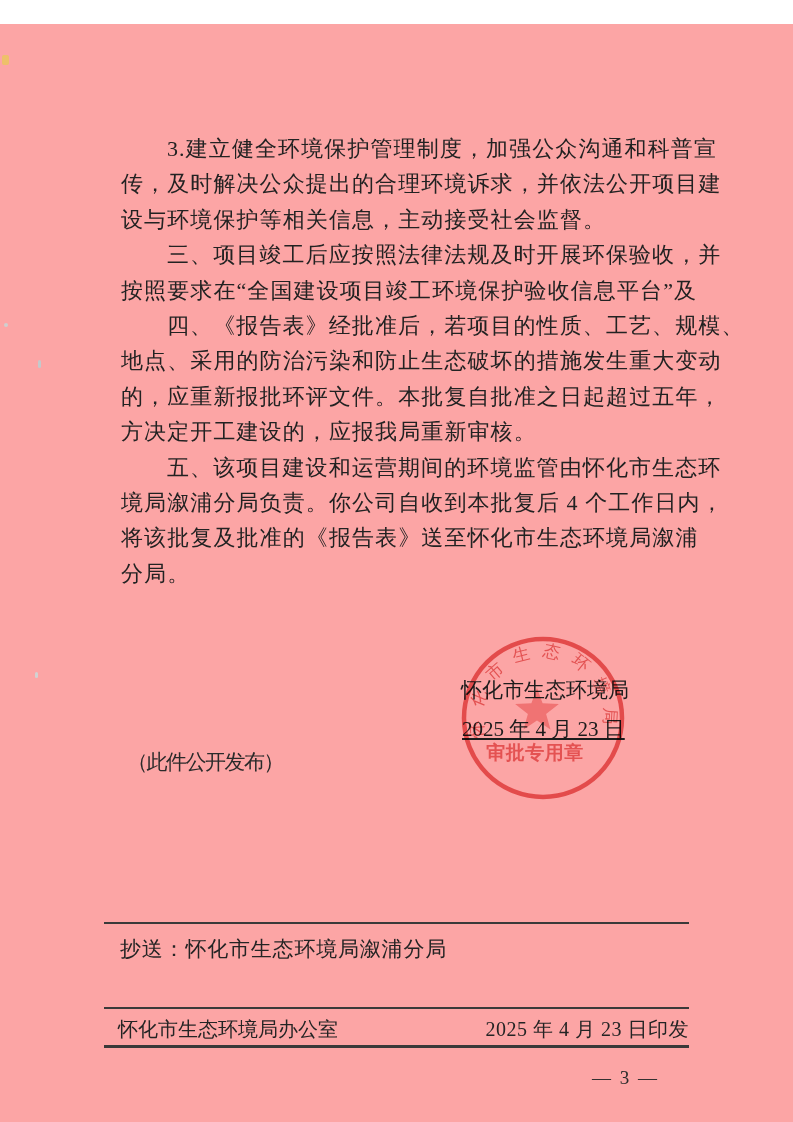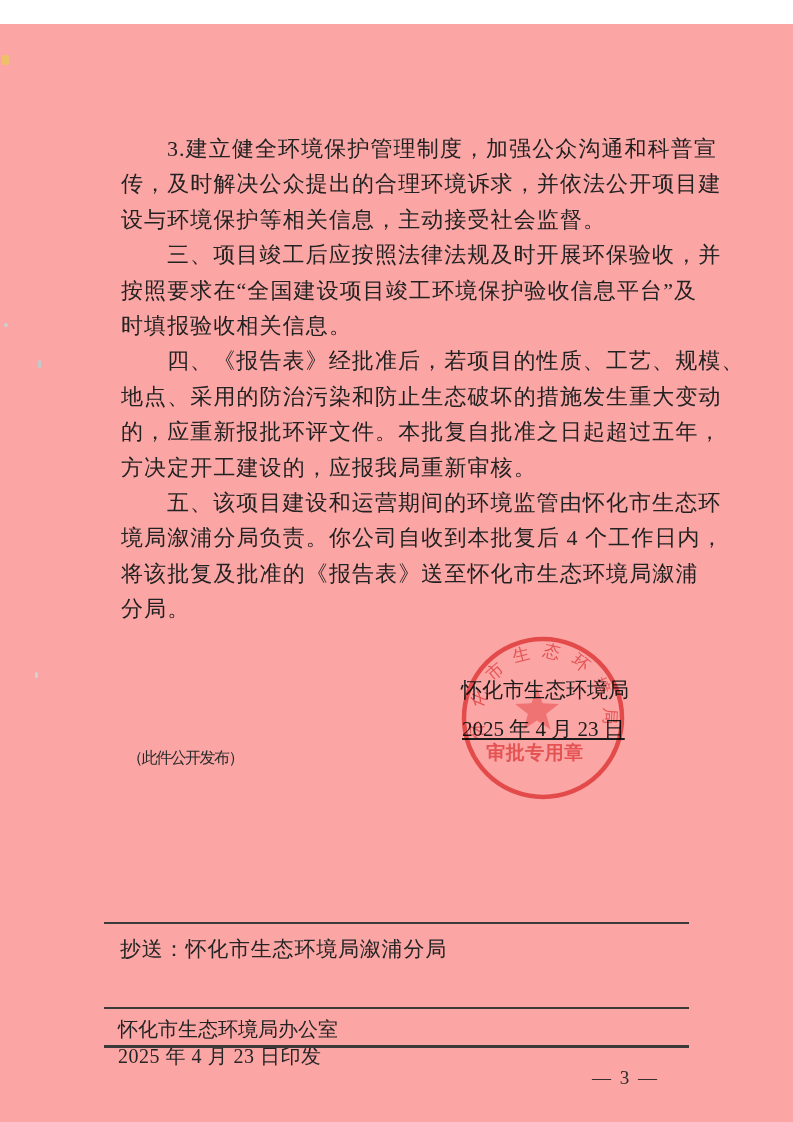--- a/index.html
+++ b/index.html
@@ -13,33 +13,33 @@
   .body-text{
     position:absolute;left:121px;top:107px;width:600px;
     font-size:22px;line-height:35.4px;letter-spacing:1.1px;
     white-space:nowrap;color:#222;
   }
   .line{height:35.4px;}
   .indent{padding-left:46px;}
   
   .sig-agency{position:absolute;left:461px;top:652px;font-size:21px;letter-spacing:0px;white-space:nowrap;color:#1c1c1c;}
   .sig-date{position:absolute;left:462px;top:691px;font-size:21px;white-space:nowrap;color:#1c1c1c;text-decoration:underline;}
-  .public-note{position:absolute;left:127px;top:724px;font-size:16px;letter-spacing:-1.5px;white-space:nowrap;color:#2a2a2a;}
+  .public-note{position:absolute;left:127px;top:724px;font-size:21px;letter-spacing:-1.5px;white-space:nowrap;color:#2a2a2a;}
   
   .seal{position:absolute;left:459px;top:611px;width:170px;height:170px;mix-blend-mode:multiply;opacity:.95;}
   .seal-arc-text{font-size:17px;letter-spacing:11.5px;fill:#e06060;opacity:.85;font-family:"Liberation Serif","DejaVu Serif",serif;}
   .seal-bottom-text{font-size:19px;font-weight:bold;fill:#e46a6a;letter-spacing:.5px;opacity:.9;font-family:"Liberation Serif","DejaVu Serif",serif;}
   
   .rule{position:absolute;left:104px;width:585px;background:#3a3a3a;}
   .rule-1{top:898px;height:2.2px;}
   .rule-2{top:983px;height:1.6px;}
   .rule-3{top:1021px;height:2.6px;}
   .cc-row1{position:absolute;left:120px;top:911px;font-size:21px;letter-spacing:.8px;white-space:nowrap;color:#242424;text-align:center;}
   .cc-row2{position:absolute;left:183px;top:949px;font-size:20px;letter-spacing:.7px;white-space:nowrap;color:#242424;}
-  .issue-row{position:absolute;left:118px;top:992px;width:571px;display:flex;justify-content:space-between;font-size:20px;white-space:nowrap;color:#242424;flex-direction:column;}
+  .issue-row{position:absolute;left:118px;top:992px;width:571px;display:flex;justify-content:space-between;font-size:20px;white-space:nowrap;color:#242424;}
   .issue-date{letter-spacing:.5px;}
   .page-number{position:absolute;left:592px;top:1043px;font-size:19px;letter-spacing:2px;white-space:nowrap;color:#2b2b2b;}
   
   .speck{position:absolute;border-radius:2px;}
   .speck-orange{left:2px;top:31px;width:7px;height:10px;background:#eec06a;}
   .speck-gray1{left:4px;top:299px;width:4px;height:4px;background:#cfcfcf;}
   .speck-gray2{left:38px;top:336px;width:3px;height:8px;background:#c4c9cc;}
   .speck-gray3{left:35px;top:648px;width:3px;height:6px;background:#d2d2d2;}
 </style>
 </head>
@@ -51,21 +51,20 @@
   <div class="speck speck-gray1"></div>
   <div class="speck speck-gray2"></div>
   <div class="speck speck-gray3"></div>
 
   <div class="body-text">
     <div class="line indent">3.建立健全环境保护管理制度，加强公众沟通和科普宣</div>
     <div class="line">传，及时解决公众提出的合理环境诉求，并依法公开项目建</div>
     <div class="line">设与环境保护等相关信息，主动接受社会监督。</div>
     <div class="line indent">三、项目竣工后应按照法律法规及时开展环保验收，并</div>
     <div class="line">按照要求在“全国建设项目竣工环境保护验收信息平台”及</div>
-    <div class="line">时填报验收相关信息。</div>
     <div class="line indent">四、《报告表》经批准后，若项目的性质、工艺、规模、</div>
     <div class="line">地点、采用的防治污染和防止生态破坏的措施发生重大变动</div>
     <div class="line">的，应重新报批环评文件。本批复自批准之日起超过五年，</div>
     <div class="line">方决定开工建设的，应报我局重新审核。</div>
     <div class="line indent">五、该项目建设和运营期间的环境监管由怀化市生态环</div>
     <div class="line">境局溆浦分局负责。你公司自收到本批复后 4 个工作日内，</div>
     <div class="line">将该批复及批准的《报告表》送至怀化市生态环境局溆浦</div>
     <div class="line">分局。</div>
   </div>
 

